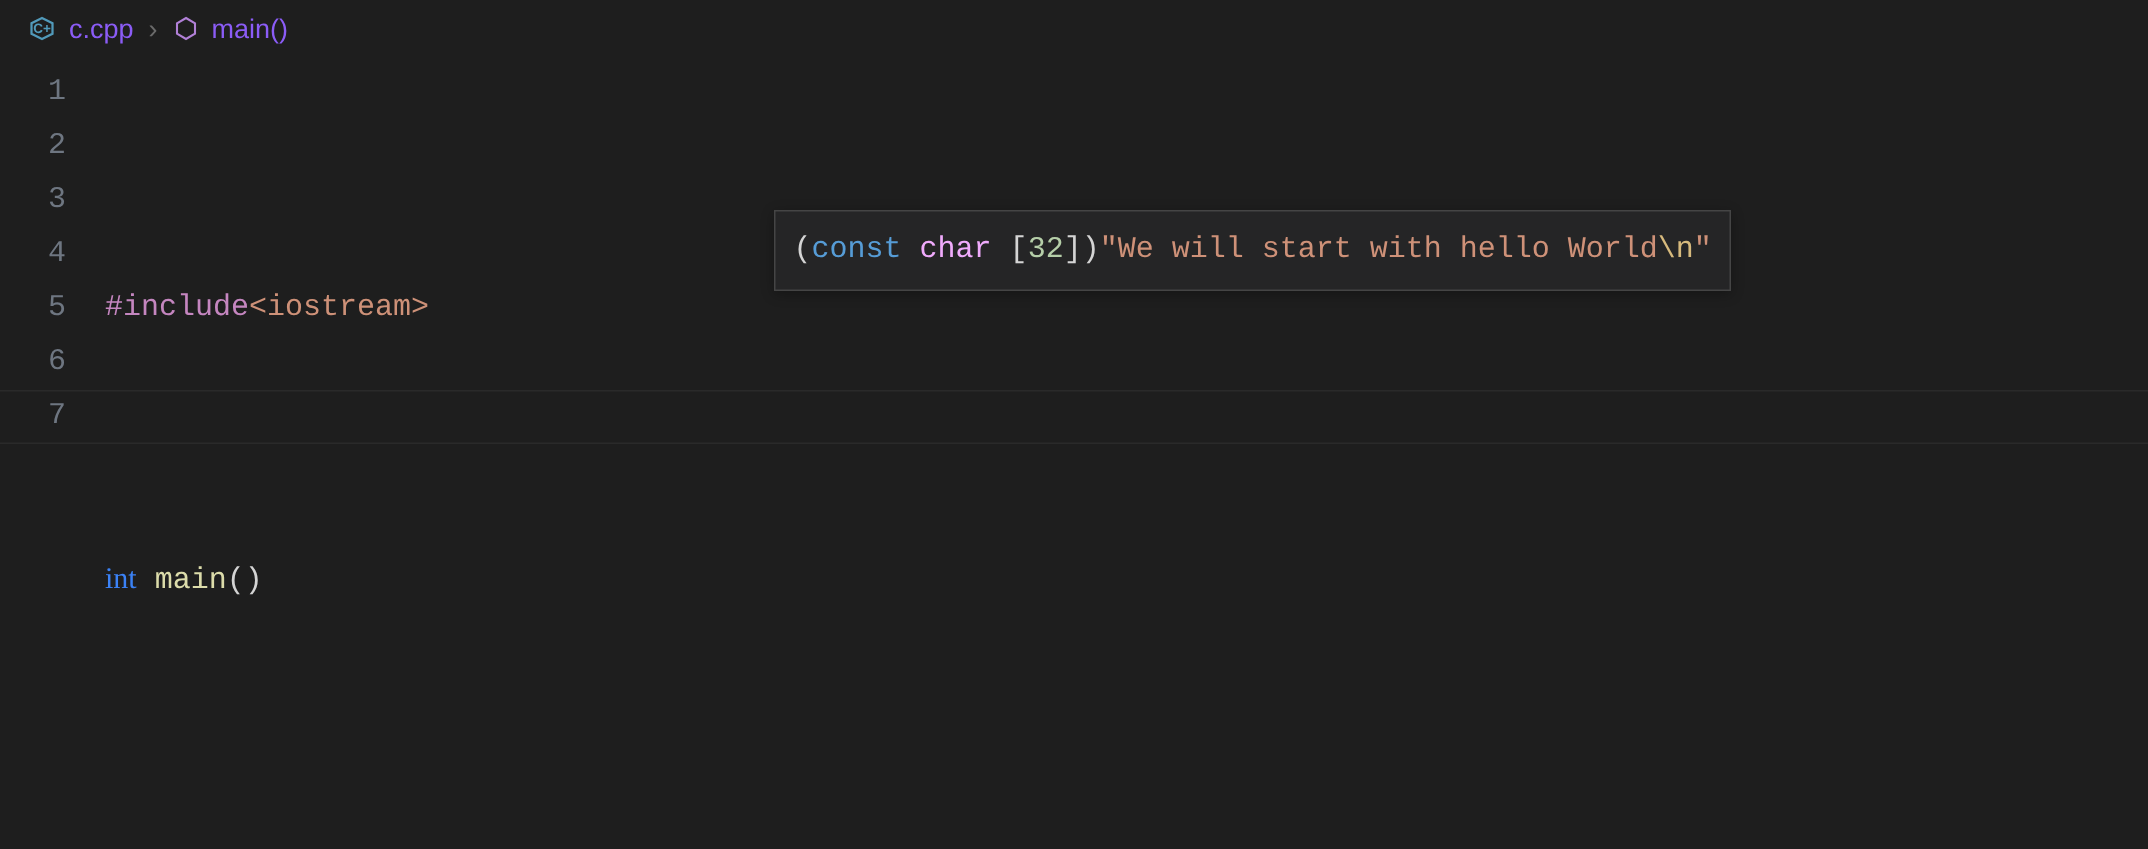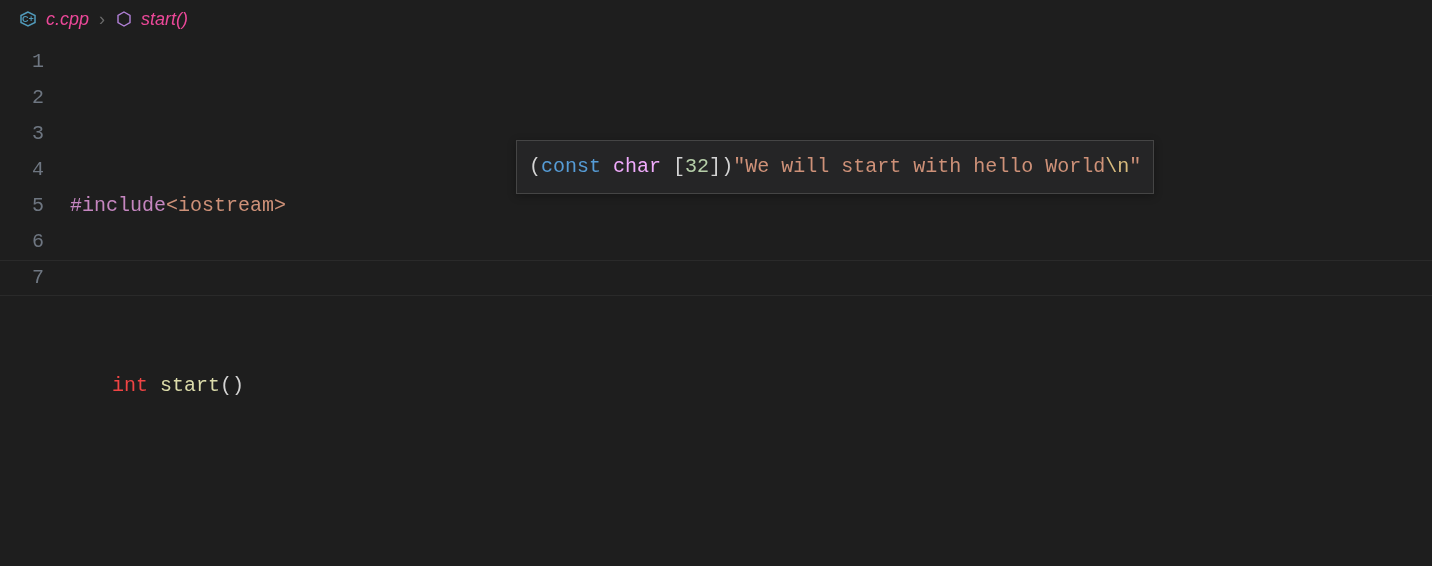--- a/index.html
+++ b/index.html
@@ -17,48 +17,48 @@
     display: flex;
     align-items: center;
     padding: 6px 18px;
     height: 38px;
     font-size: 18px;
     color: #a0a0a0;
     font-family: -apple-system, "Segoe UI", sans-serif;
   }
   .breadcrumb .icon { margin-right: 8px; display:inline-flex; align-items:center; }
   .breadcrumb .sep { margin: 0 10px; color:#6a6a6a; }
-  .bc-text { color:#ec4899;font-style:italic; }
+  .bc-text { color:#8b5cf6; }
 
   .editor {
     display: flex;
     font-size: 20px;
     line-height: 36px;
     padding-top: 6px;
   }
   .gutter {
     width: 70px;
     text-align: right;
     color: #6e7681;
     padding-right: 26px;
     user-select: none;
   }
   .gutter div { height: 36px; }
 
   .code {
     white-space: pre;
     position: relative;
   }
-  .code .line { height: 36px; text-align: center; }
+  .code .line { height: 36px; }
 
   .tok-directive { color: #c586c0; }
   .tok-keyword { color: #569cd6; }
   .tok-keyword2 { color: #c586c0; }
   .tok-ident { color: #d4d4d4; }
-  .tok-type { color: #ef4444; }
+  .tok-type { color: #3b82f6; font-family: Liberation Serif, serif; }
   .tok-func { color: #dcdcaa; }
   .tok-string { color: #ce9178; }
   .tok-esc { color: #d7ba7d; }
   .tok-punct { color: #d4d4d4; }
   .tok-const { color: #569cd6; text-align: center; }
   .tok-char { color: #f0abfc; }
   .tok-numtype { color: #b5cea8; margin-top: 12px; }
 
   .hover-tip {
     position: absolute;
@@ -93,41 +93,41 @@
       <text x="10" y="13" text-anchor="middle" font-size="9" fill="#519aba" font-family="sans-serif" font-weight="bold">C+</text>
     </svg>
   </span>
   <span class="bc-text">c.cpp</span>
   <span class="sep">›</span>
   <span class="icon">
     <svg width="18" height="18" viewBox="0 0 18 18">
       <path d="M9 2 L15 5.5 L15 12.5 L9 16 L3 12.5 L3 5.5 Z" fill="none" stroke="#b180d7" stroke-width="1.4"></path>
     </svg>
   </span>
-  <span class="bc-text">start()</span>
+  <span class="bc-text">main()</span>
 </div>
 
 <div class="editor">
   <div class="gutter">
     <div>1</div>
     <div>2</div>
     <div>3</div>
     <div>4</div>
     <div>5</div>
     <div>6</div>
     <div>7</div>
   </div>
 
   <div class="code">
     <div class="line7-highlight"></div>
 
     <div class="line"><span class="tok-directive">#include</span><span class="tok-string">&lt;iostream&gt;</span></div>
 
 
-    <div class="line"><span class="tok-type">int</span> <span class="tok-func">start</span><span class="tok-punct">()</span></div>
+    <div class="line"><span class="tok-type">int</span> <span class="tok-func">main</span><span class="tok-punct">()</span></div>
 
     
 
     
 
     
 
     
 
     <div class="hover-tip"><span class="tok-punct">(</span><span class="tok-const">const</span><span> </span><span class="tok-char">char</span><span> </span><span class="tok-punct">[</span><span class="tok-numtype">32</span><span class="tok-punct">]</span><span class="tok-punct">)</span><span class="tok-string">"</span><span class="tok-string">We will start with hello World</span><span class="tok-esc">\n</span><span class="tok-string">"</span></div>

